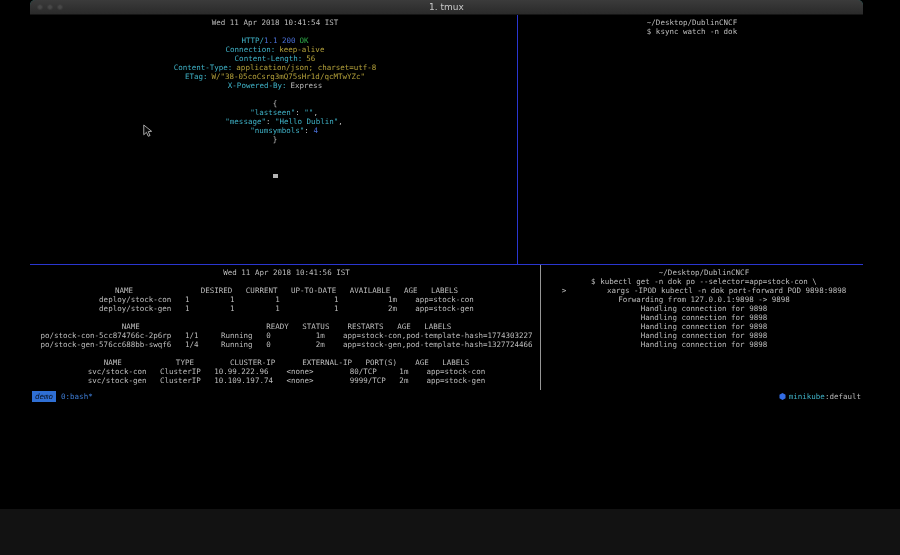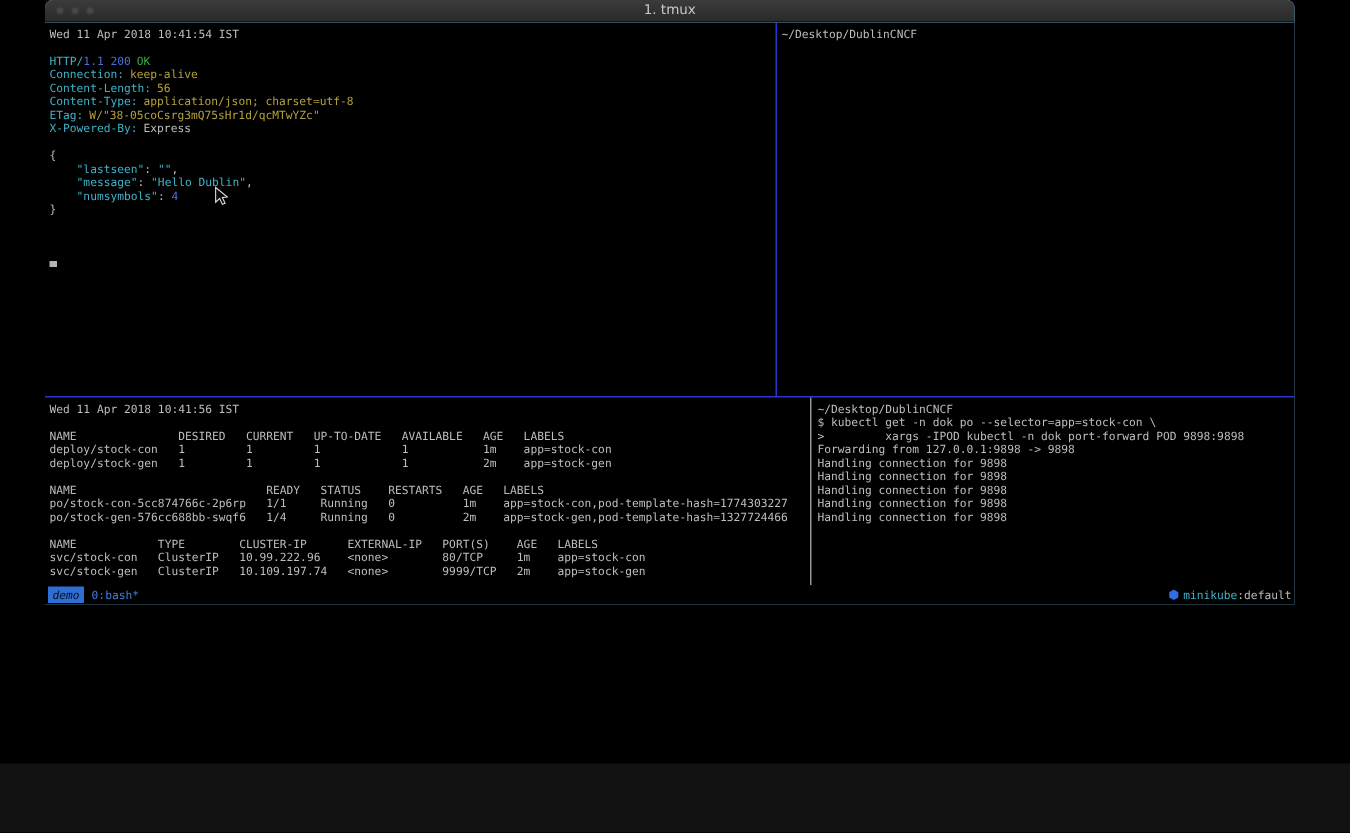--- a/index.html
+++ b/index.html
@@ -1,22 +1,22 @@
 <!DOCTYPE html>
 <html><head>
 <meta charset="utf-8">
 <style>
   * { margin:0; padding:0; box-sizing:border-box; }
   html,body { width:900px; height:555px; background:#000; overflow:hidden; }
   body { position:relative; font-family:"DejaVu Sans Mono", monospace; }
 
   .desktop-strip { position:absolute; left:0; top:509px; width:900px; height:46px; background:#121212; }
 
-  .window { position:absolute; left:30px; top:0; width:833px; height:403px; background:#7dd3fc;
-            border-radius:5px 5px 0 0; box-shadow:0 4px 22px rgba(0,0,0,0.85); }
+  .window { position:absolute; left:30px; top:0; width:833px; height:403px; background:#0f766e;
+            border-radius:5px 5px 0 0; box-shadow:0 4px 22px rgba(0,0,0,0.85);text-align:center; }
 
   .titlebar { height:15px; background:linear-gradient(#3b3b3b,#2a2a2a); border-bottom:1px solid #151515;
               border-radius:5px 5px 0 0; position:relative; display:flex; align-items:center; justify-content:center; }
   .dots { position:absolute; left:7px; top:4px; display:flex; gap:4px; }
   .dot { width:6px; height:6px; border-radius:50%; background:#474747; border:0.5px solid #3a3a3a; }
   .win-title { font-family:"DejaVu Sans", sans-serif; font-size:9px; color:#c9c9c9; line-height:15px; }
 
   .term { position:absolute; left:0; top:15px; right:0; bottom:13px; background:#000;
           color:#bdbdbd; font-size:7.5px; line-height:9px; }
 
@@ -84,20 +84,21 @@
       <div class="tline"><span class="cyan">    "numsymbols"</span><span>: </span><span class="blue">4</span></div>
       <div class="tline">}</div>
       <div class="tline"></div>
       <div class="tline"></div>
       <div class="tline"></div>
       <div class="tline"><span class="cursor-block"></span></div>
     </div>
 
     <div class="pane pane-tr">
         <div class="tline">~/Desktop/DublinCNCF</div>
+        <div class="tline">$ ksync watch -n dok</div>
       </div>
 
     <div class="pane pane-bl">
         <div class="tline">Wed 11 Apr 2018 10:41:56 IST</div>
         <div class="tline"></div>
         <div class="tline">NAME               DESIRED   CURRENT   UP-TO-DATE   AVAILABLE   AGE   LABELS</div>
         <div class="tline">deploy/stock-con   1         1         1            1           1m    app=stock-con</div>
         <div class="tline">deploy/stock-gen   1         1         1            1           2m    app=stock-gen</div>
         <div class="tline"></div>
         <div class="tline">NAME                            READY   STATUS    RESTARTS   AGE   LABELS</div>

